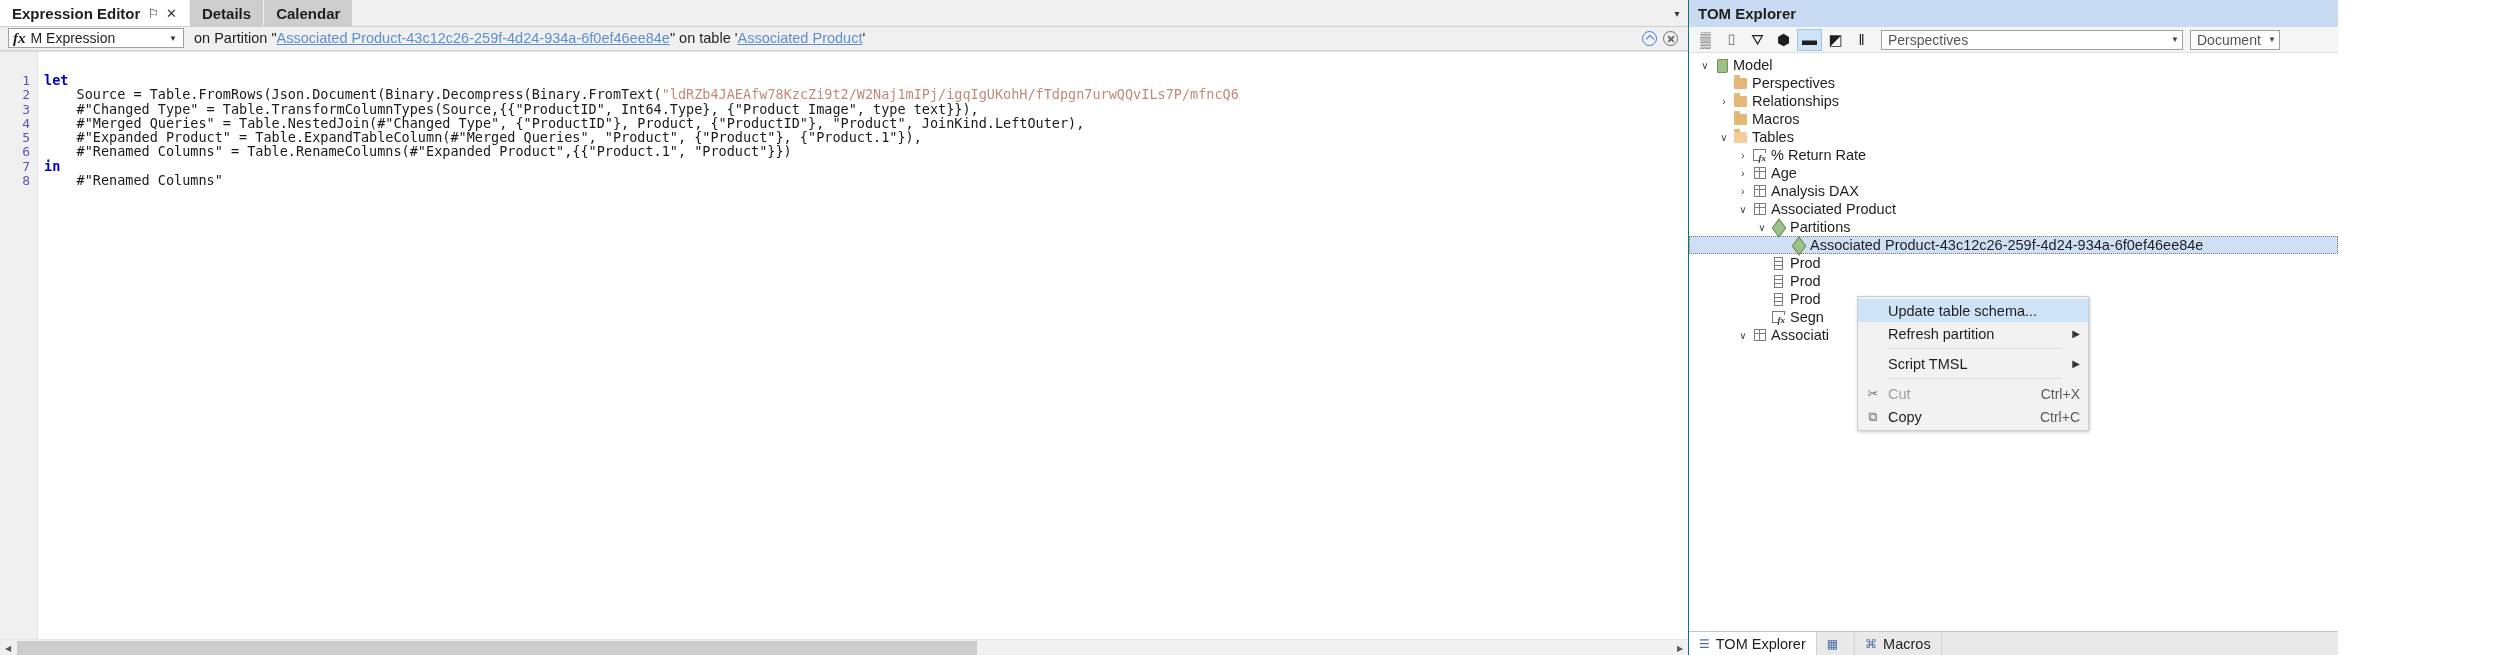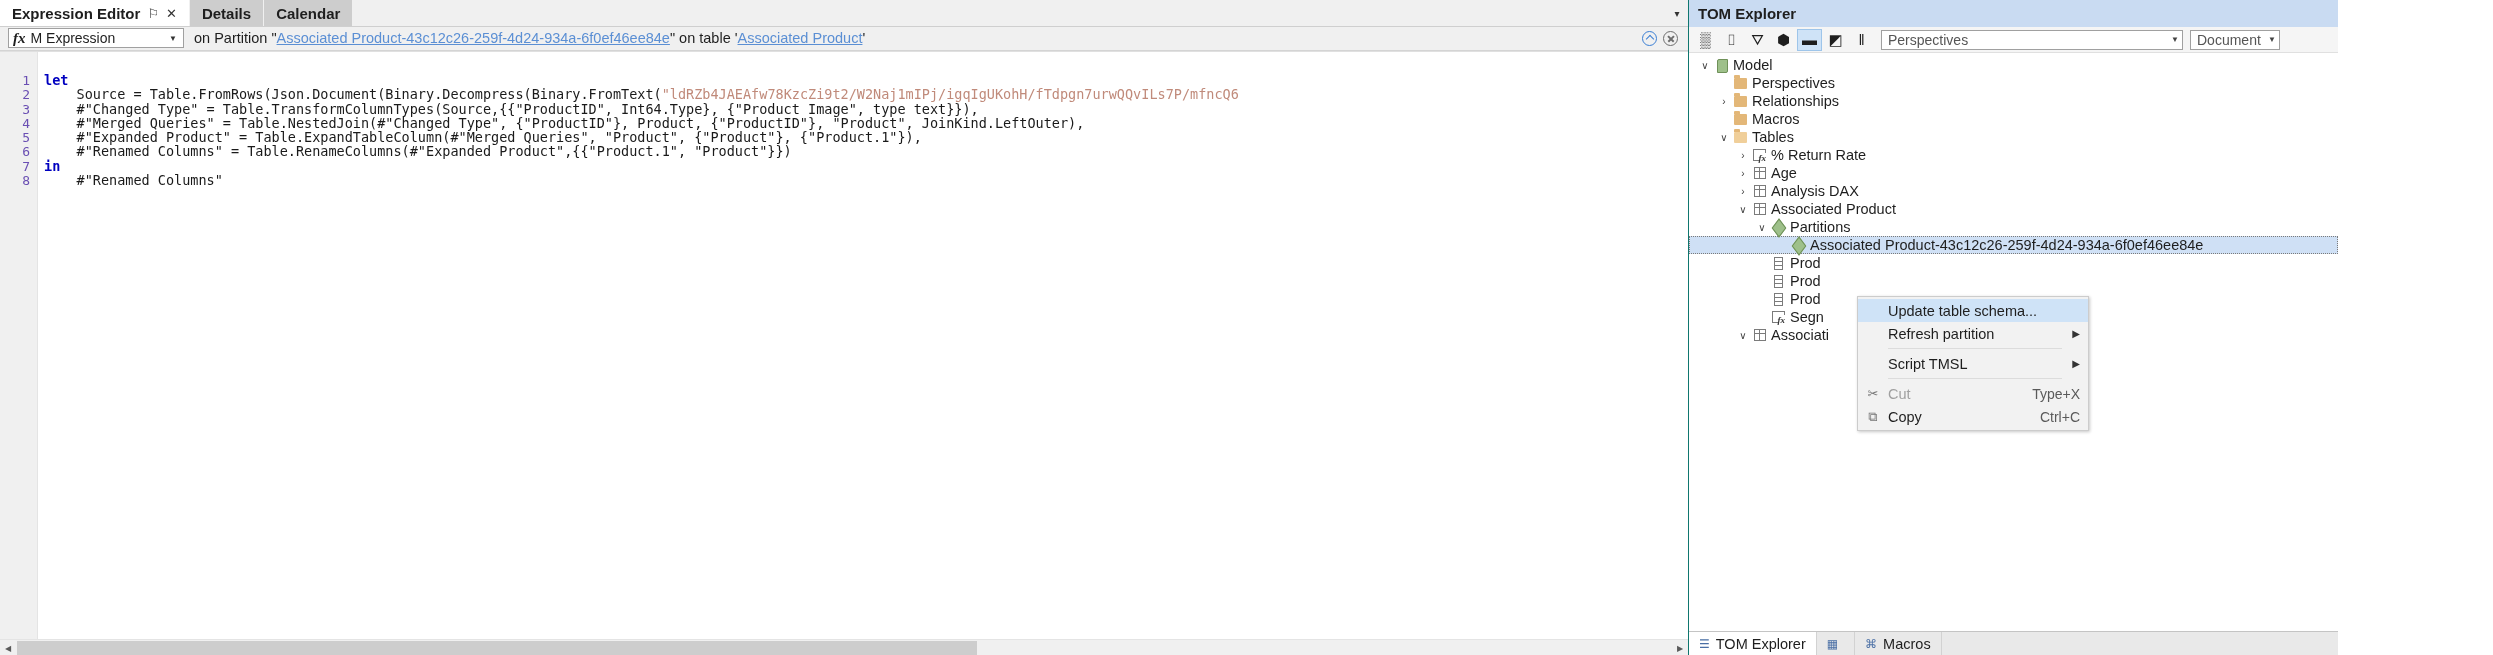--- a/index.html
+++ b/index.html
@@ -478,21 +478,21 @@
         <div class="ctx-sep"></div>
         <div class="ctx-item">
           <span class="ctx-ico"></span>
           <span class="ctx-text">Script TMSL</span>
           <span class="ctx-sub">▶</span>
         </div>
         <div class="ctx-sep"></div>
         <div class="ctx-item disabled">
           <span class="ctx-ico">✂</span>
           <span class="ctx-text">Cut</span>
-          <span class="ctx-accel">Type+X</span>
+          <span class="ctx-accel">Ctrl+X</span>
         </div>
         <div class="ctx-item">
           <span class="ctx-ico">⧉</span>
           <span class="ctx-text">Copy</span>
           <span class="ctx-accel">Ctrl+C</span>
         </div>
       </div>
 
     <div class="dock" id="dock-root">
         <div class="dock-tab active">

